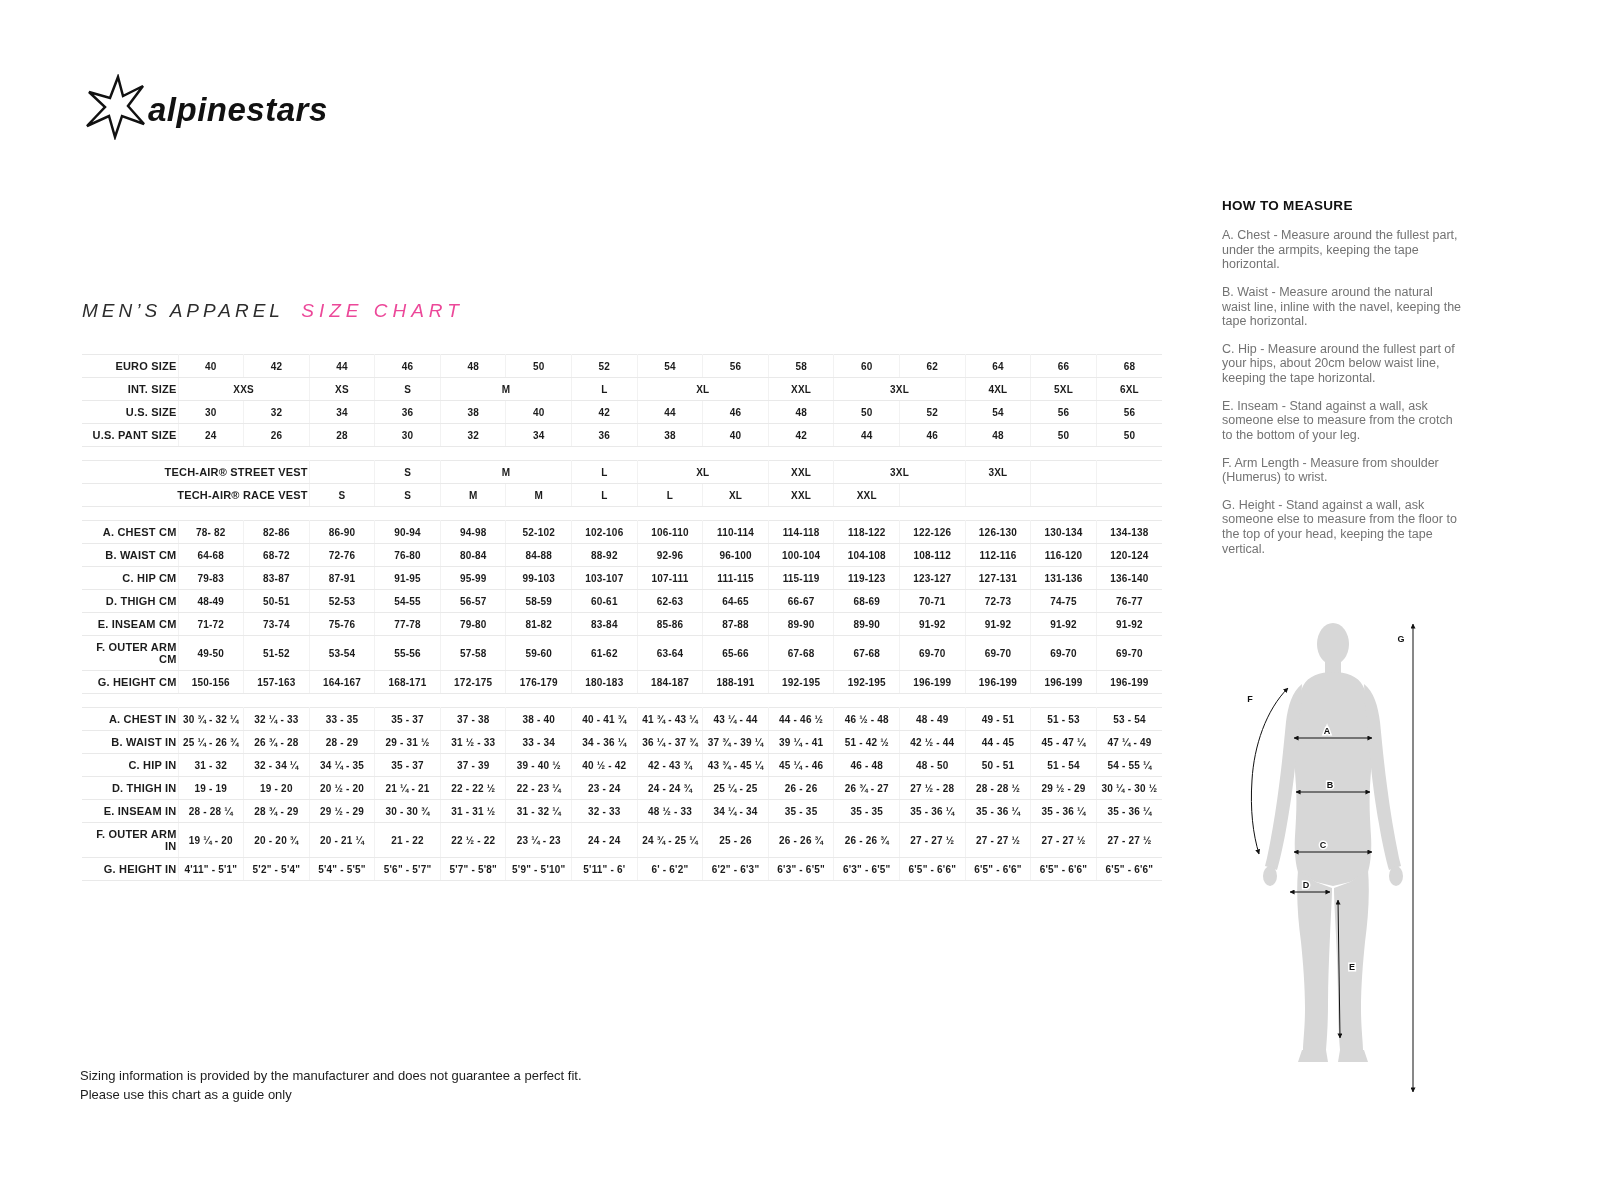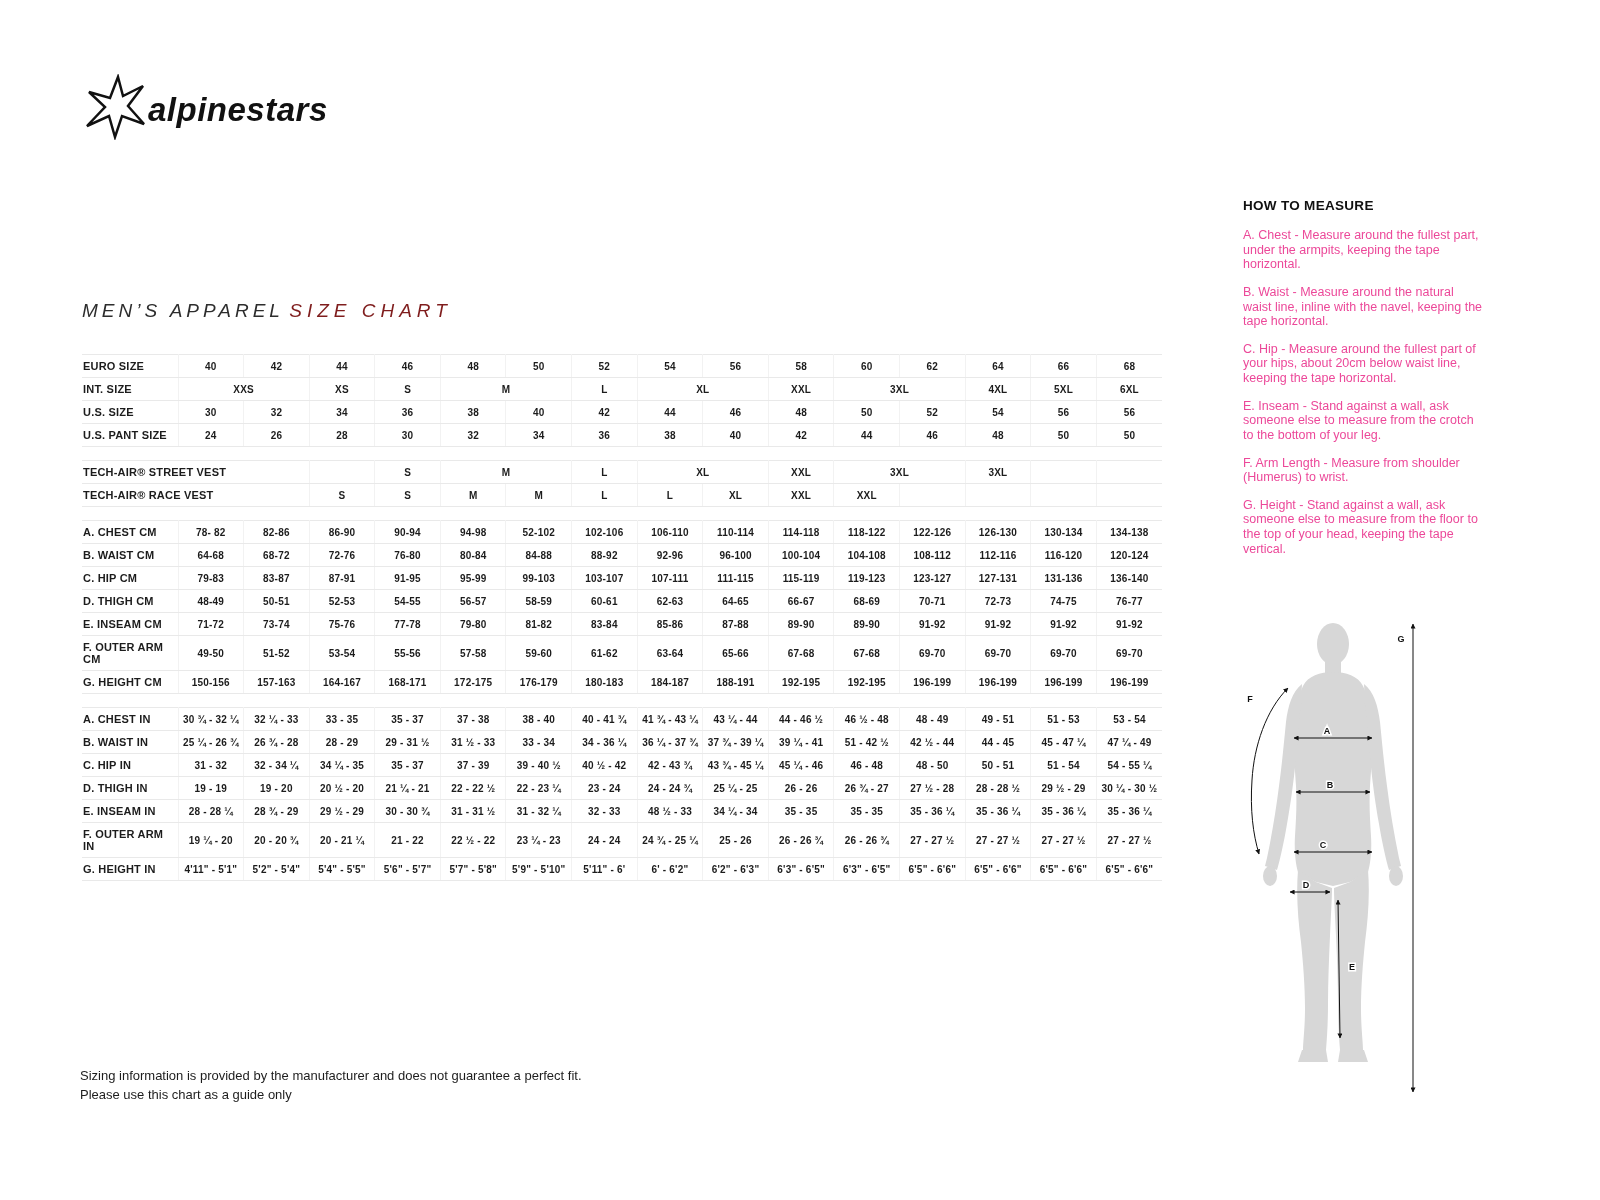--- a/index.html
+++ b/index.html
@@ -11,37 +11,37 @@
   html,body{margin:0;padding:0;background:#fff;}
   .page{position:relative;width:1592px;height:1200px;background:#ffffff;overflow:hidden;
         font-family:"Liberation Sans",sans-serif;color:var(--text);}
 
   
   .logo{position:absolute;left:84px;top:74px;}
 
   
   .title{position:absolute;left:82px;top:300px;font-style:italic;font-size:19px;white-space:nowrap;}
   .t-main{font-weight:400;letter-spacing:4px;color:#2d2d2d;}
-  .t-sub{font-weight:400;letter-spacing:5px;color:#7f1d1d;}
+  .t-sub{font-weight:400;letter-spacing:5px;color:#ec4899;margin-left:12px;}
 
   
   .size-table{position:absolute;left:82px;top:354px;width:1080px;border-collapse:collapse;table-layout:fixed;}
   .size-table td{border-bottom:1px solid var(--row-border);border-right:1px solid var(--col-border);
     text-align:center;font-size:10px;font-weight:700;color:#1c1c1c;padding:5px 1px;letter-spacing:0.2px;
     overflow:visible;}
   .size-table td:last-child{border-right:none;}
-  .size-table td.label{text-align:left;font-size:11px;font-weight:800;padding-left:1px;letter-spacing:0.2px;}
+  .size-table td.label{text-align:right;font-size:11px;font-weight:800;padding-left:1px;letter-spacing:0.2px;}
   .size-table td.label.nowrap{white-space:nowrap;}
   .size-table tr.spacer td{border:none;height:13px;padding:0;}
   .size-table tr.section-start td{border-top:1px solid var(--row-border);}
 
   
-  .measure{position:absolute;left:1222px;top:198px;width:240px;margin-left:21px;}
+  .measure{position:absolute;left:1222px;top:198px;width:240px;}
   .measure h3{font-size:13.5px;font-weight:800;margin:0 0 15px 0;letter-spacing:0.3px;color:#111;}
-  .measure p{font-size:12.5px;line-height:1.17;margin:0 0 13px 0;color:#ec4899;}
+  .measure p{font-size:12.5px;line-height:1.17;margin:0 0 13px 0;color:#737373;}
 
   
   .figure{position:absolute;left:1232px;top:614px;}
 
   
   .footer{position:absolute;left:80px;top:1068px;font-size:13px;color:#1d1d1d;}
   .footer p{margin:0 0 4px 0;}
 </style>
 </head>
 <body>

